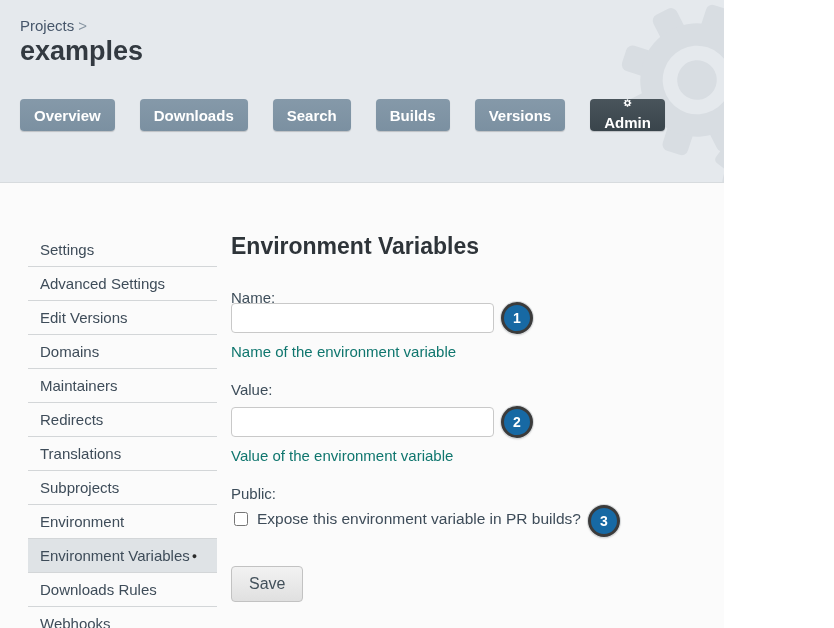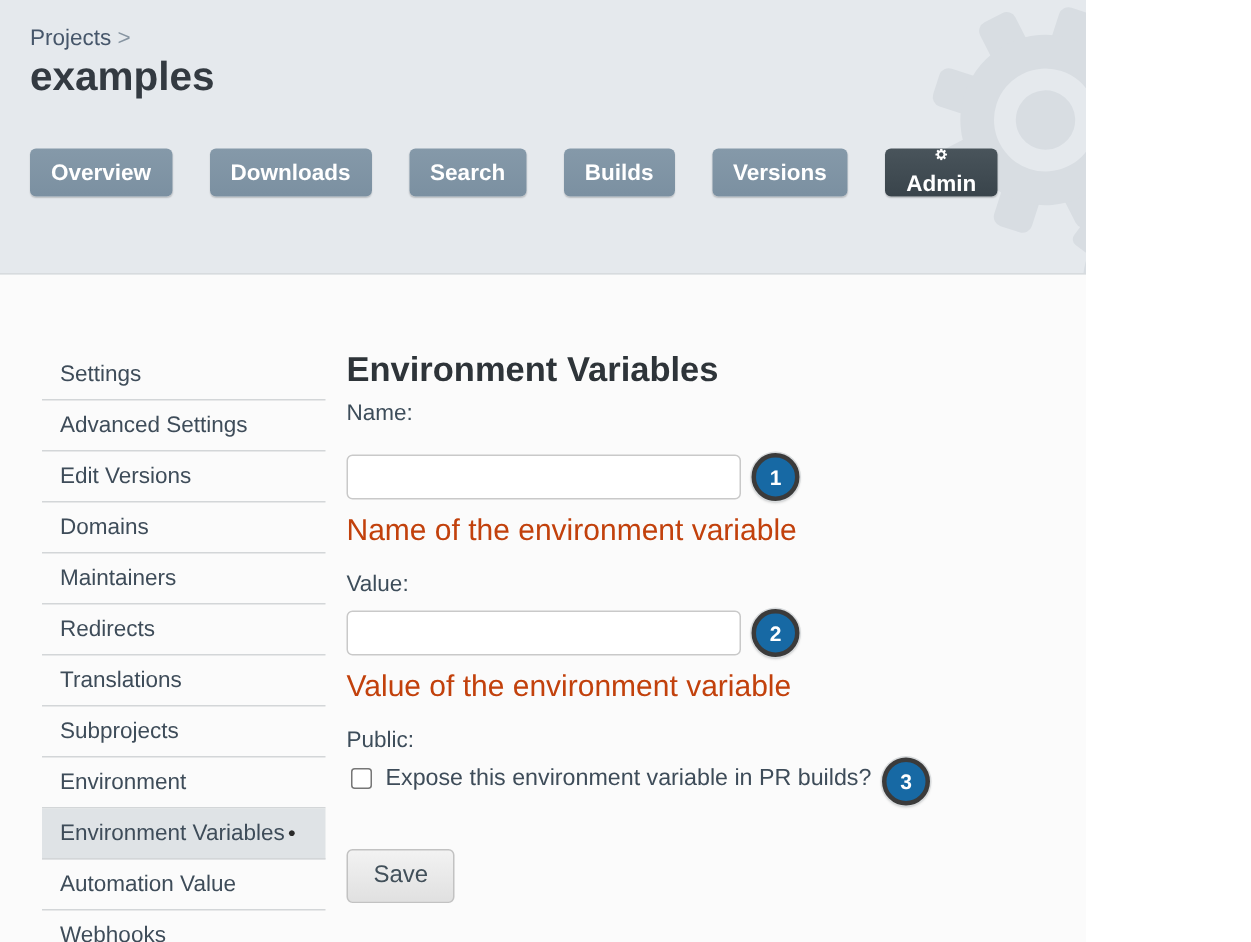--- a/index.html
+++ b/index.html
@@ -38,31 +38,31 @@
     font-size:15px; color:#3e4c59; border-bottom:1px solid #d3d6d8;
     cursor:pointer; white-space:nowrap;
   }
   .side-item.active { background:#dfe3e6; }
   .side-item .marker { font-size:9px; color:#2b2b2b; margin-left:2px; vertical-align:2px; }
 
   
   .main { position:absolute; left:231px; top:233px; width:440px; height:395px; }
   .section-title { position:absolute; left:0; top:0; margin:0; font-size:23px; font-weight:bold; color:#2e3439; }
   .field-label { position:absolute; left:0; font-size:15px; color:#3d4d5a; }
-  .lbl-name  { top:34px; }
+  .lbl-name  { top:56px; }
   .lbl-value { top:148px; }
   .lbl-public{ top:252px; }
   .text-input {
     position:absolute; left:0; width:263px; height:30px; box-sizing:border-box;
     border:1px solid #c9c9c9; border-radius:4px; background:#ffffff;
     font-size:15px; padding:0 8px; color:#3d4d5a; outline:none;
   }
   .in-name  { top:70px; }
   .in-value { top:174px; }
-  .help-text { position:absolute; left:0; font-size:20px; color:#c2410c; }
+  .help-text { position:absolute; left:0; font-size:15px; color:#0f766e; }
   .help-name  { top:110px; }
   .help-value { top:214px; }
   .badge {
     position:absolute; width:26px; height:26px; border-radius:50%;
     background:#1769a4; border:3px solid #3b3b3b;
     box-shadow:0 0 0 1px #d8dbdd, 0 1px 2px rgba(0,0,0,0.25);
     color:#ffffff; font-size:14px; font-weight:bold;
     display:flex; align-items:center; justify-content:center;
   }
   .badge-1 { left:270px; top:69px; }
@@ -148,21 +148,21 @@
     <div class="side-item"><span>Edit Versions</span></div>
     <div class="side-item"><span>Domains</span></div>
     <div class="side-item"><span>Maintainers</span></div>
     <div class="side-item"><span>Redirects</span></div>
     <div class="side-item"><span>Translations</span></div>
     <div class="side-item"><span>Subprojects</span></div>
     <div class="side-item"><span>Environment</span></div>
     <div class="side-item active">
       <span>Environment Variables</span><span class="marker">●</span>
     </div>
-    <div class="side-item"><span>Automation Value</span></div>
+    <div class="side-item"><span>Downloads Rules</span></div>
     <div class="side-item"><span>Webhooks</span></div>
   </nav>
 
   <main class="main">
     <h2 class="section-title">Environment Variables</h2>
 
     <label class="field-label lbl-name">Name:</label>
     <input class="text-input in-name" type="text" style="">
     <span class="badge badge-1">1</span>
     <div class="help-text help-name">Name of the environment variable</div>

